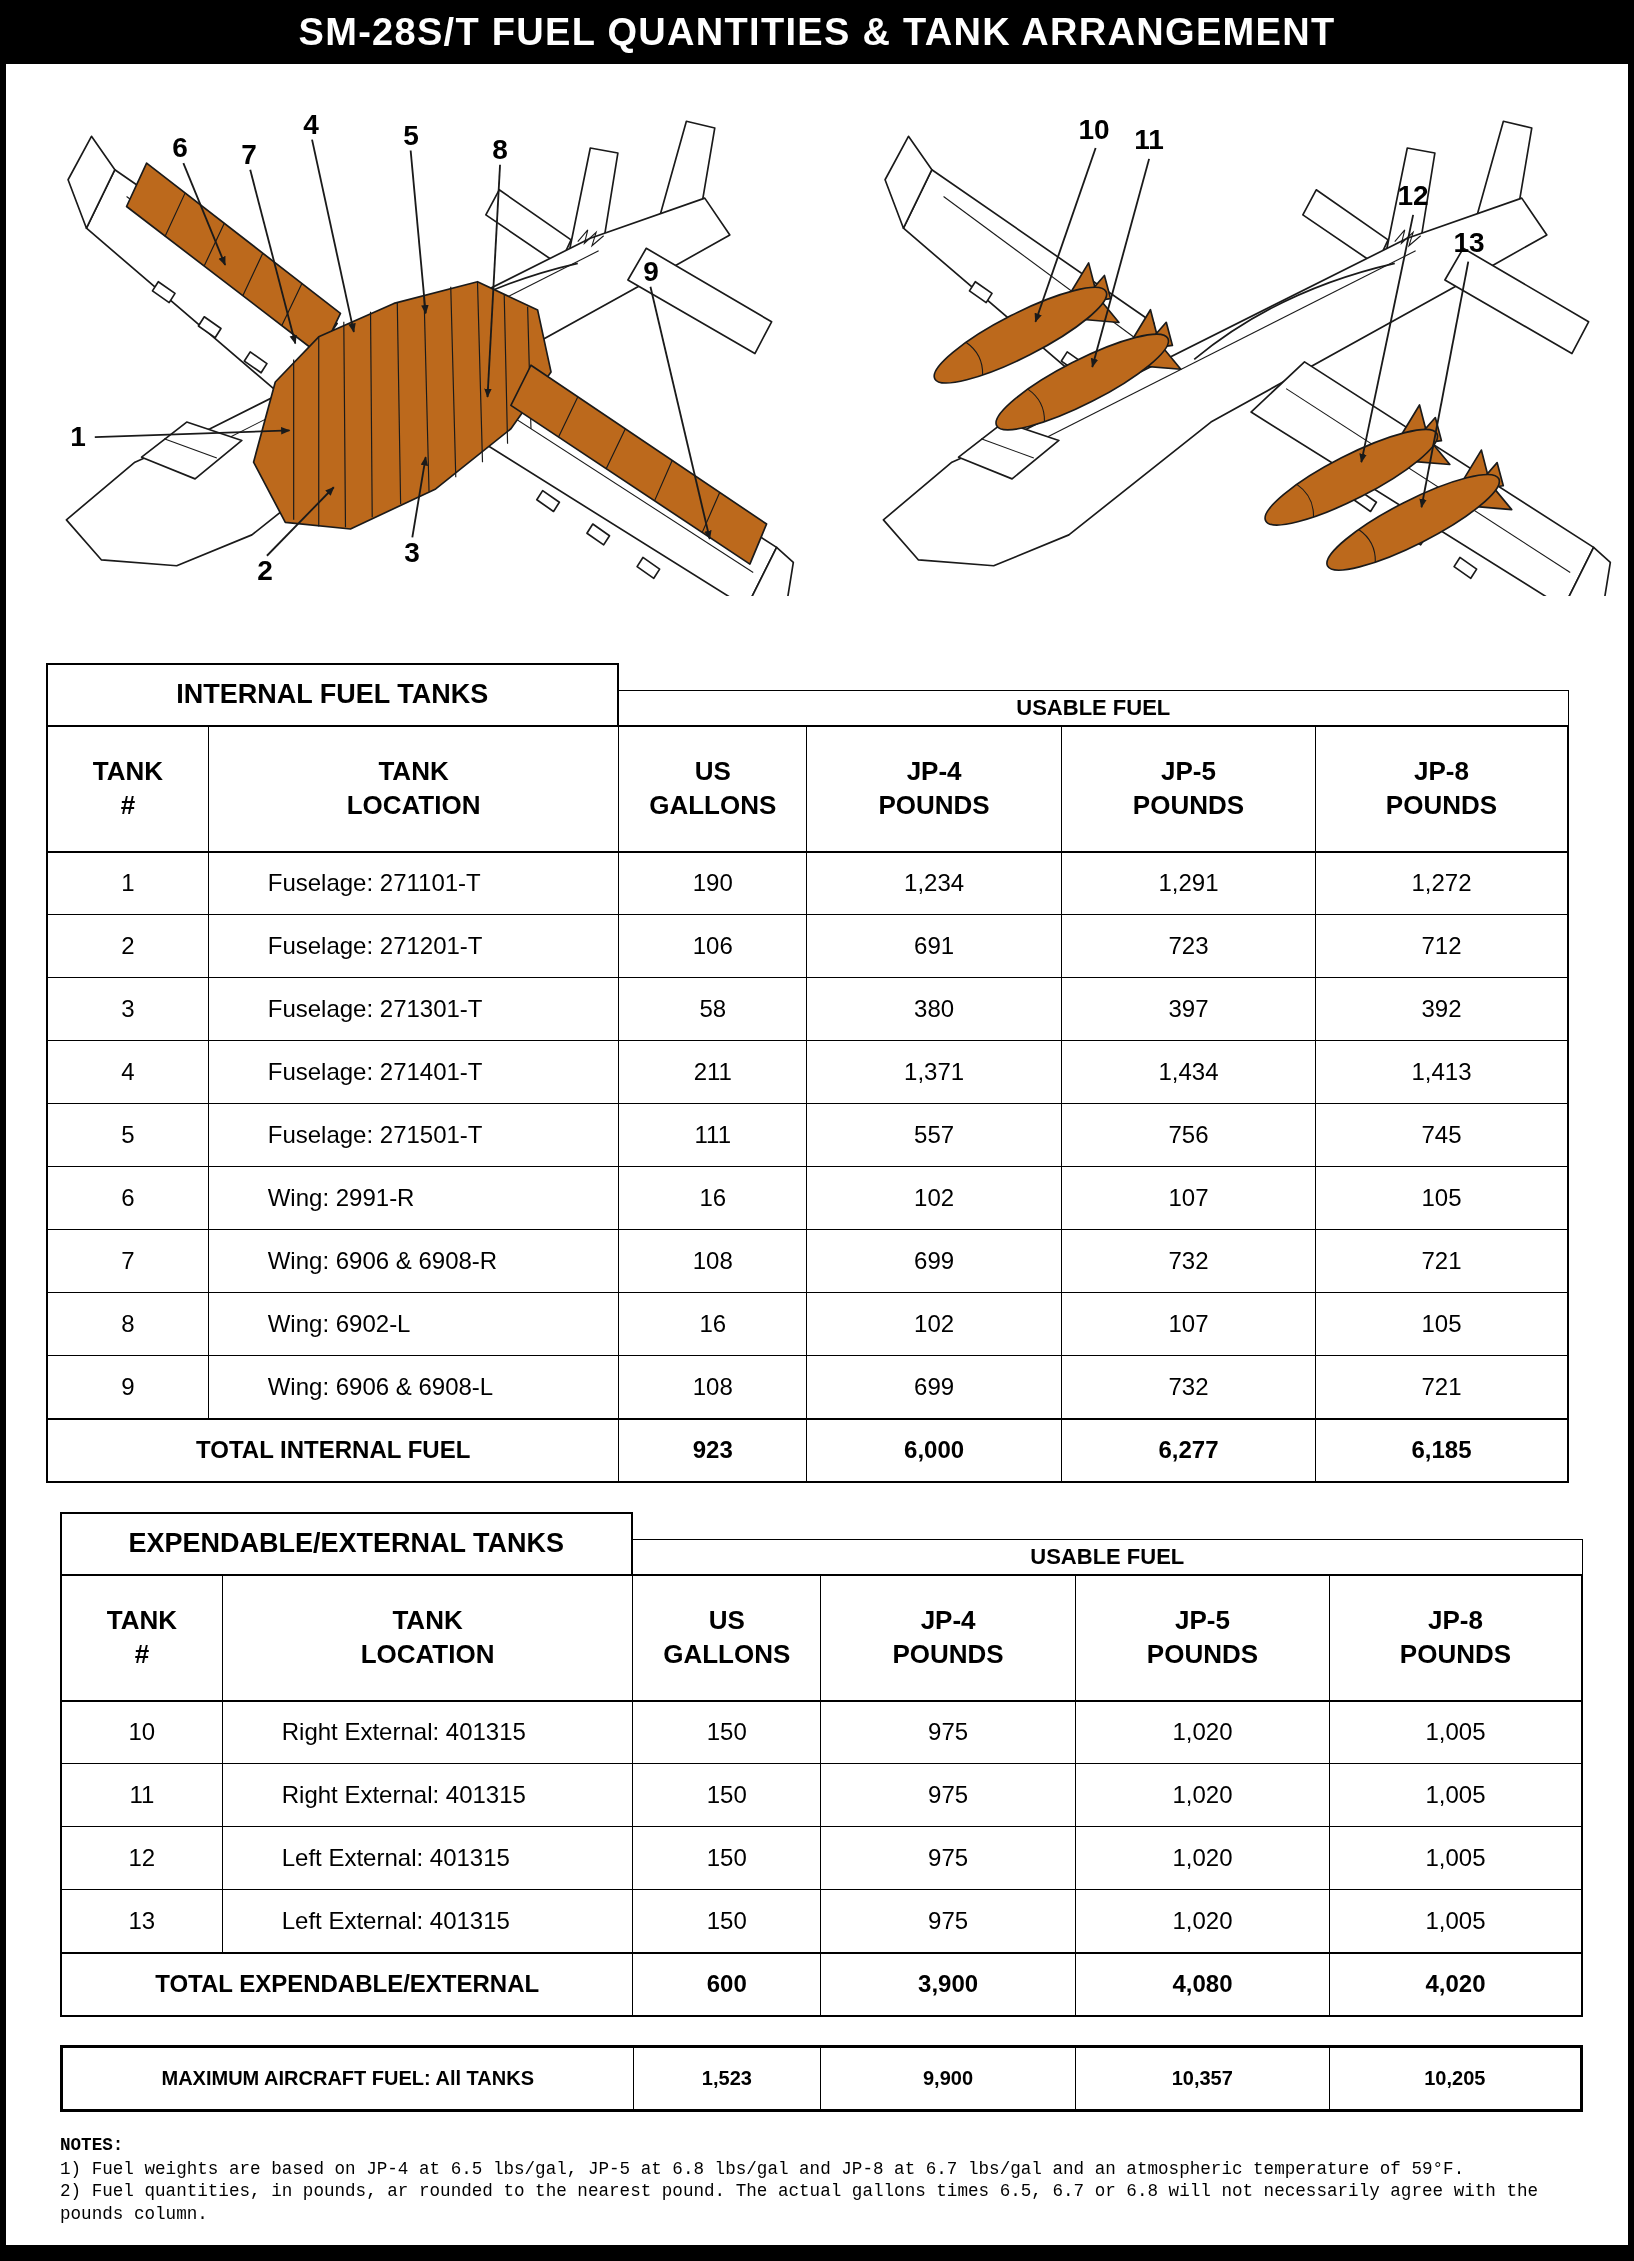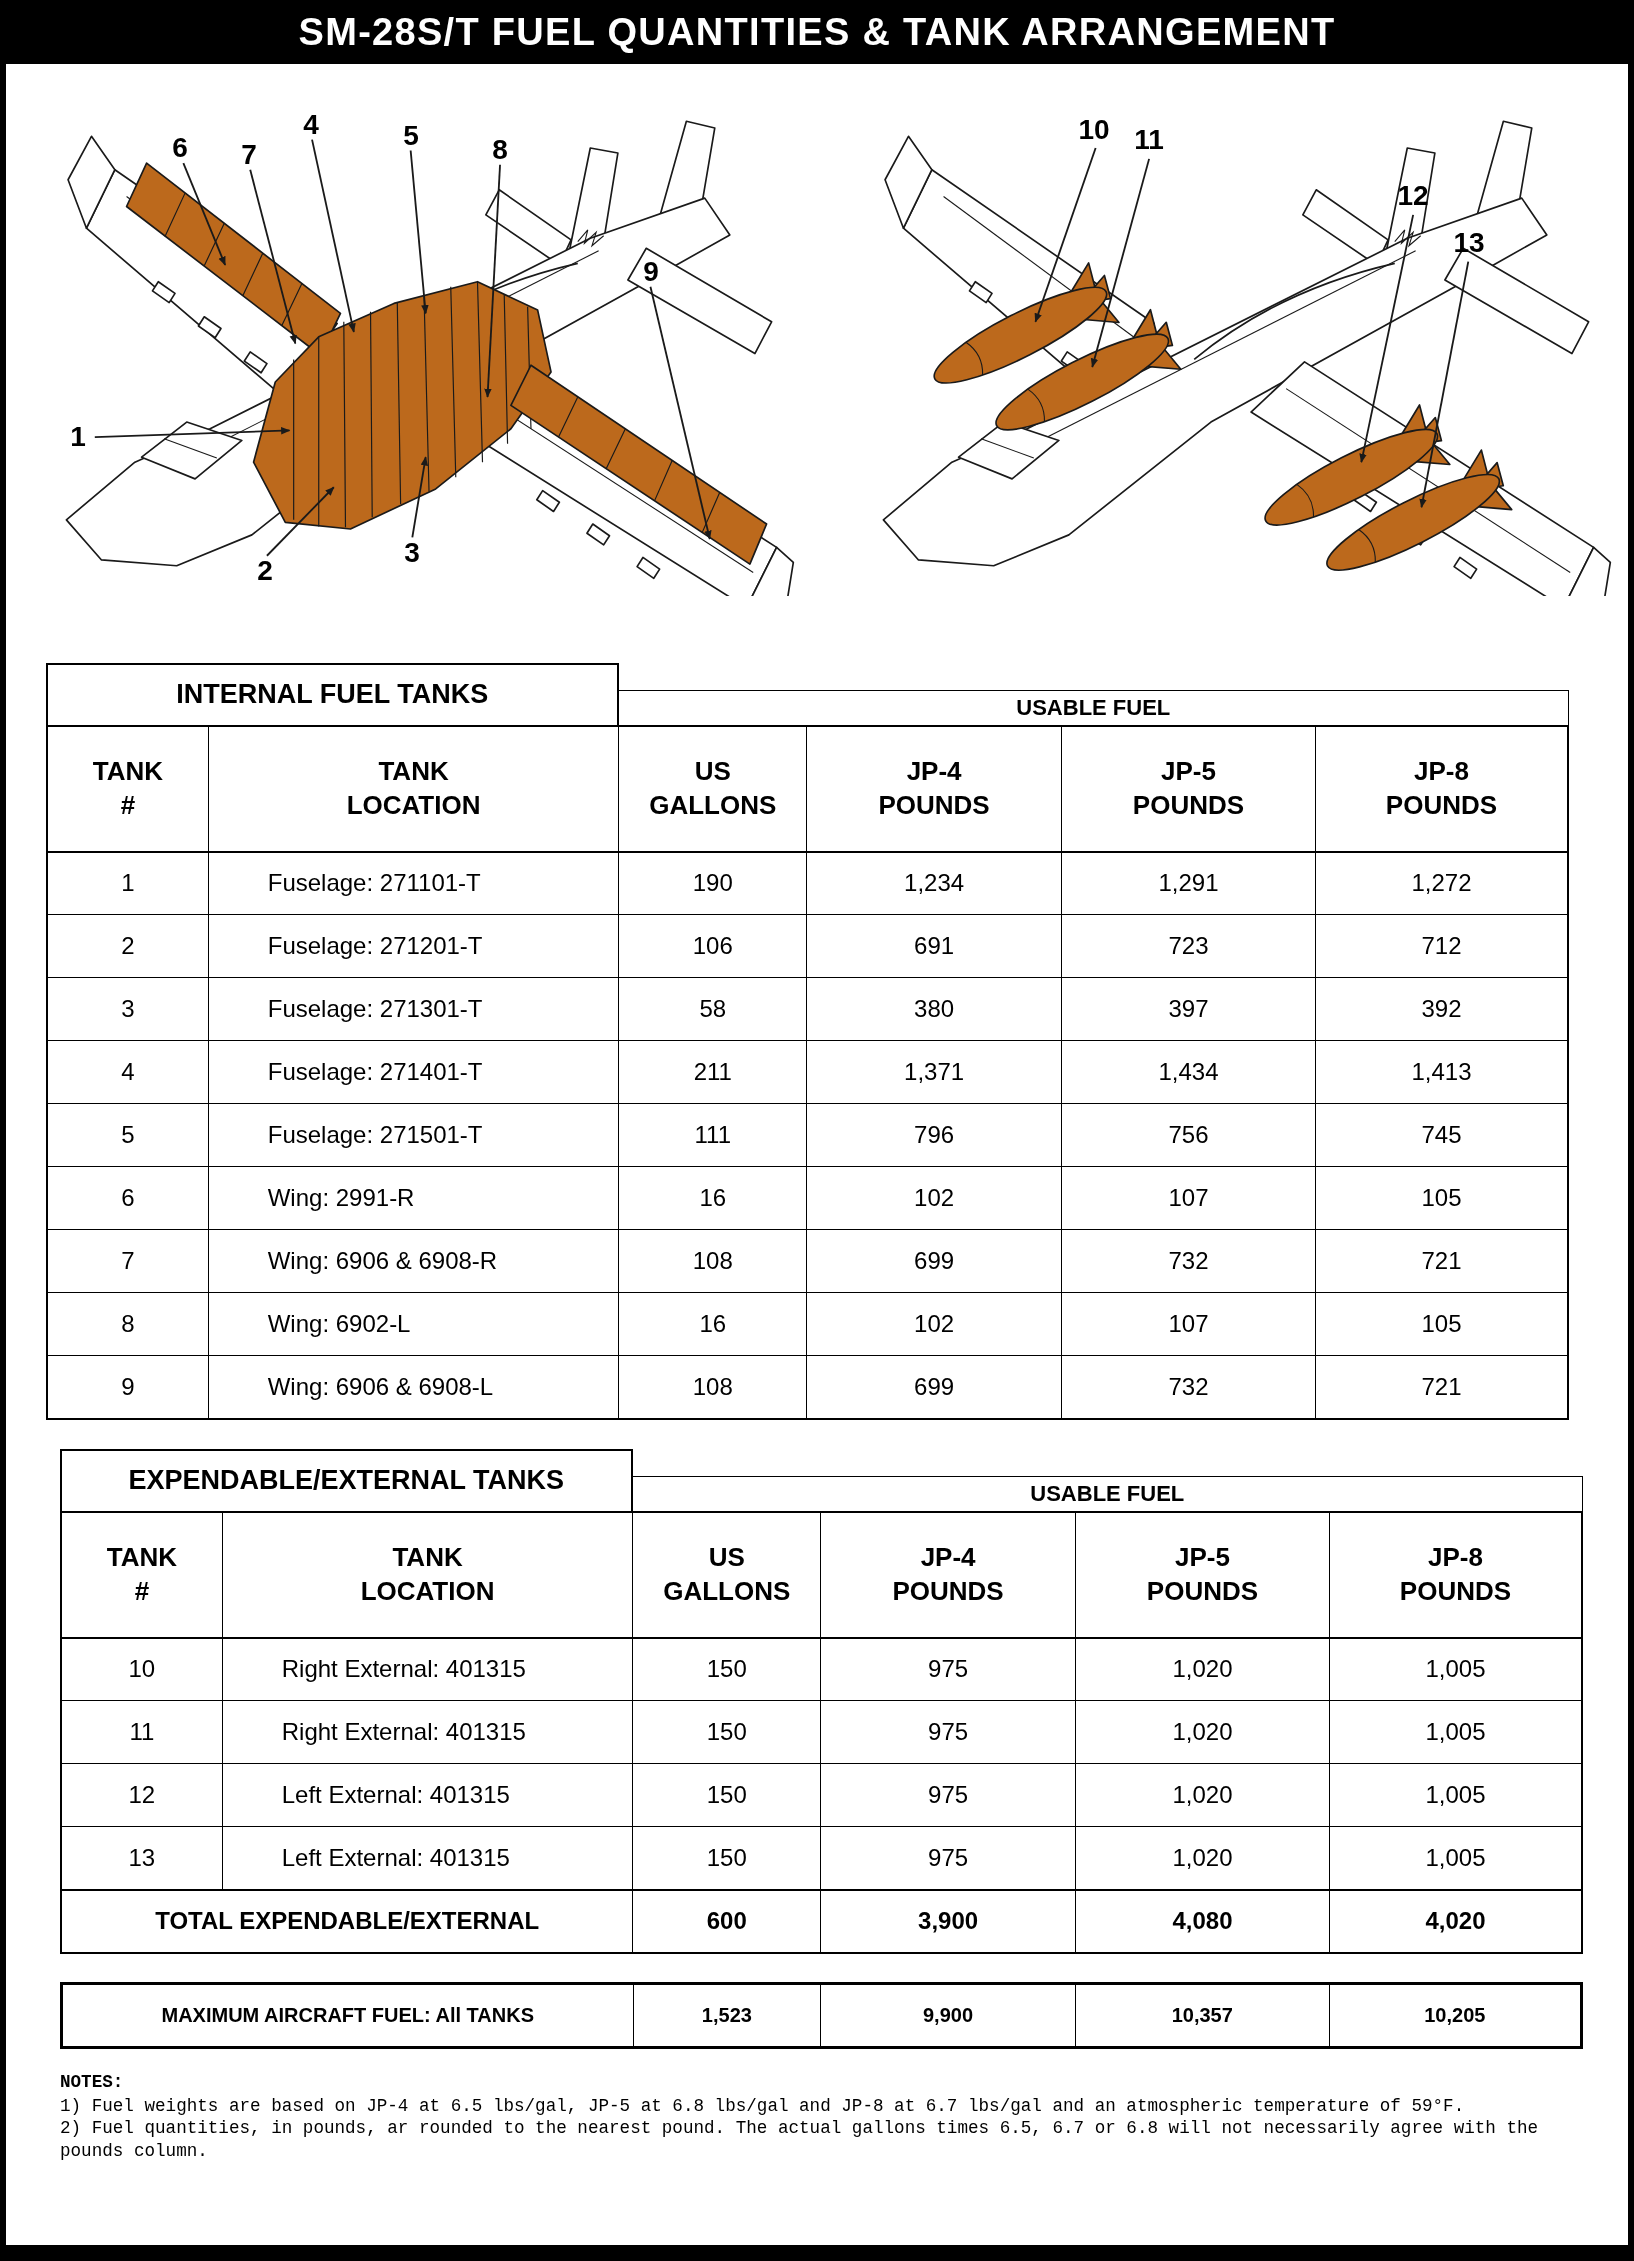--- a/index.html
+++ b/index.html
@@ -258,21 +258,21 @@
           <td class="loc">Fuselage: 271401-T</td>
           <td>211</td>
           <td>1,371</td>
           <td>1,434</td>
           <td>1,413</td>
         </tr>
         <tr>
           <td>5</td>
           <td class="loc">Fuselage: 271501-T</td>
           <td>111</td>
-          <td>796</td>
+          <td>557</td>
           <td>756</td>
           <td>745</td>
         </tr>
         <tr>
           <td>6</td>
           <td class="loc">Wing: 2991-R</td>
           <td>16</td>
           <td>102</td>
           <td>107</td>
           <td>105</td>
@@ -293,20 +293,27 @@
           <td>107</td>
           <td>105</td>
         </tr>
         <tr>
           <td>9</td>
           <td class="loc">Wing: 6906 &amp; 6908-L</td>
           <td>108</td>
           <td>699</td>
           <td>732</td>
           <td>721</td>
+        </tr>
+        <tr class="total">
+          <td colspan="2">TOTAL INTERNAL FUEL</td>
+          <td>923</td>
+          <td>6,000</td>
+          <td>6,277</td>
+          <td>6,185</td>
         </tr>
       </tbody>
     </table>
   </div>
 
   <div class="tblock mt-external">
     <div class="tophdr">
       <div class="box-title">EXPENDABLE/EXTERNAL TANKS</div>
       <div class="usable">USABLE FUEL</div>
     </div>

